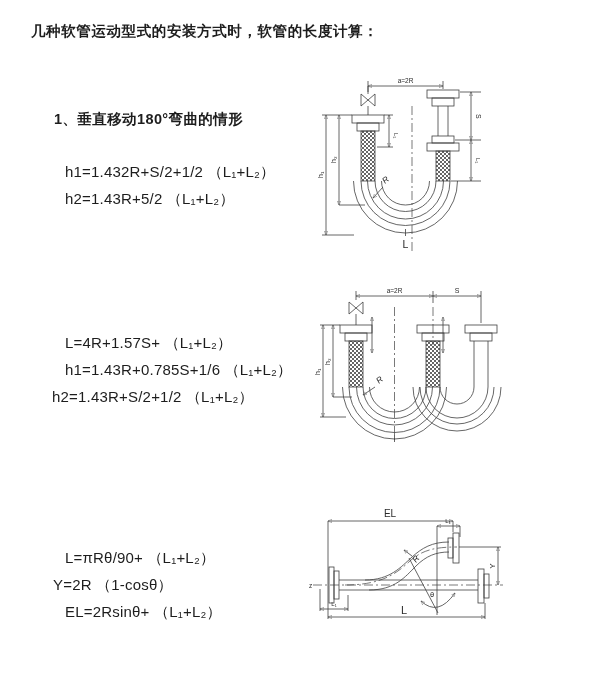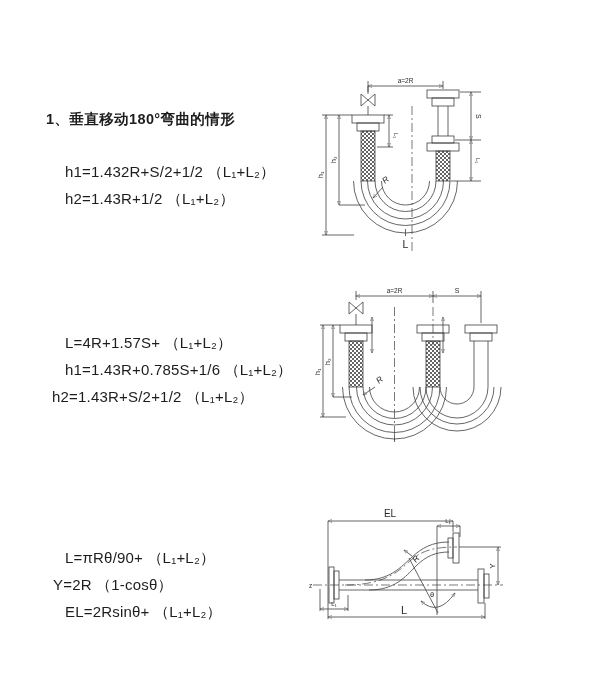--- a/index.html
+++ b/index.html
@@ -1,38 +1,39 @@
 <!DOCTYPE html>
 <html><head>
 <meta charset="utf-8">
 <style>
   html,body{margin:0;padding:0;background:#fff;}
   .page{position:relative;width:600px;height:675px;background:#ffffff;overflow:hidden;
         font-family:"Liberation Sans",sans-serif;color:#1d1d1d;border-bottom:1px solid #d8d8d8;}
   .title{position:absolute;left:31px;top:22px;font-size:14.5px;font-weight:bold;letter-spacing:.6px;}
-  .sec-heading{position:absolute;font-size:14.5px;font-weight:bold;letter-spacing:.4px;}
+  .sec-heading{position:absolute;font-size:14.5px;font-weight:bold;letter-spacing:.4px;margin-left:8px;}
   .formula{position:absolute;font-size:15px;letter-spacing:.2px;}
   svg{position:absolute;}
   svg line,svg path,svg rect{stroke:#3f3f3f;stroke-width:.8;fill:none;}
   svg .cl{stroke-dasharray:9 3 2 3;stroke-width:.7;}
   svg .hx1{fill:url(#hxp1);}
   svg .hx2{fill:url(#hxp2);}
   svg text{fill:#2a2a2a;stroke:none;font-family:"Liberation Sans",sans-serif;}
   svg .it{font-style:italic;}
   svg .vv{fill:none;}
 </style>
 </head>
 <body>
 
 <div class="page">
 
+  <div class="title">几种软管运动型式的安装方式时，软管的长度计算：</div>
 
   <div class="sec-heading" style="left:46px;top:110px">1、垂直移动180°弯曲的情形</div>
   <div class="formula" style="left:65px;top:163px">h1=1.432R+S/2+1/2 （L₁+L₂）</div>
-  <div class="formula" style="left:65px;top:190px">h2=1.43R+1/2 （L₁+L₂）</div>
+  <div class="formula" style="left:65px;top:190px">h2=1.43R+5/2 （L₁+L₂）</div>
 
   <div class="formula" style="left:65px;top:334px">L=4R+1.57S+ （L₁+L₂）</div>
   <div class="formula" style="left:65px;top:361px">h1=1.43R+0.785S+1/6 （L₁+L₂）</div>
   <div class="formula" style="left:52px;top:388px">h2=1.43R+S/2+1/2 （L₁+L₂）</div>
 
   <div class="formula" style="left:65px;top:549px">L=πRθ/90+ （L₁+L₂）</div>
   <div class="formula" style="left:53px;top:576px">Y=2R （1-cosθ）</div>
   <div class="formula" style="left:65px;top:603px">EL=2Rsinθ+ （L₁+L₂）</div>
 
   <svg style="left:313px;top:70px" width="287" height="190" viewBox="0 0 287 190">

